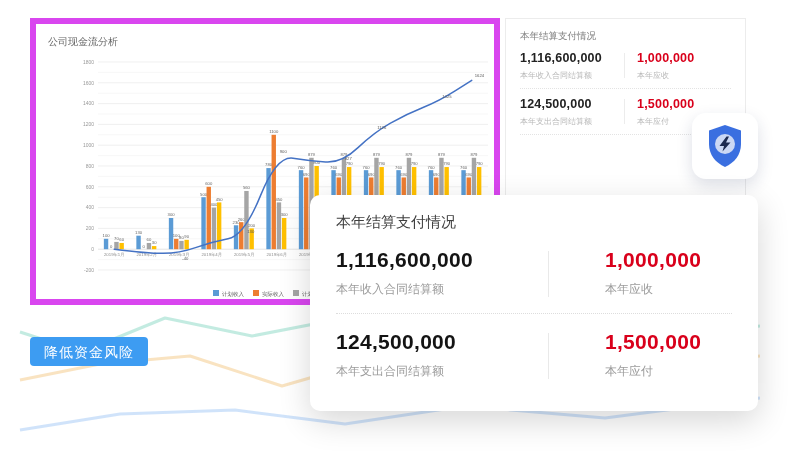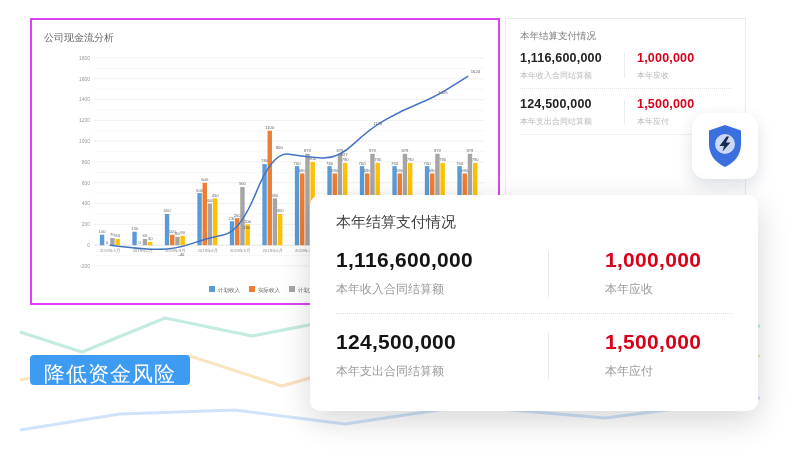--- a/index.html
+++ b/index.html
@@ -2,21 +2,21 @@
 <html style="--red: #D9001B; --accent: #3D9CF2;"><head>
 <meta charset="utf-8">
 <style>
   html,body{margin:0;padding:0}
   body{width:792px;height:459px;position:relative;overflow:hidden;background:#fff;
        font-family:"Liberation Sans","DejaVu Sans",sans-serif;-webkit-font-smoothing:antialiased}
 
   .deco{position:absolute;left:0;top:306px;z-index:0}
 
   .chart-card{position:absolute;left:30px;top:18px;width:470px;height:287px;background:#fff;
-              border:2px solid #d946ef;box-sizing:border-box;z-index:2}
+              border:6px solid #d946ef;box-sizing:border-box;z-index:2}
   .chart-title{margin:11px 0 0 12px;font-size:10px;font-weight:400;color:#666}
   #main-chart{position:absolute;left:4px;top:24px}
 
   .summary-panel{position:absolute;left:505px;top:18px;width:241px;height:203px;background:#fff;
                  border:1px solid #ececec;box-sizing:border-box;padding:11px 14px;z-index:2}
   .sp-title{font-size:9.5px;color:#808080}
   .sp-row{display:flex;align-items:flex-start;padding:8px 0 7px}
   .sp-sep{border-top:1px dotted #e3e3e3;height:0}
   .sp-col-l{width:104px}
   .sp-div{width:1px;background:#ececec;height:25px;margin:2px 10px 0 0}
@@ -35,22 +35,22 @@
   .popup-title{font-size:15px;color:#404040}
   .pp-row{display:flex;margin-top:16px}
   .pp-col-l{width:212px}
   .pp-div{width:1px;background:#e9e9e9;height:46px;margin-top:3px}
   .pp-col-r{padding-left:56px}
   .pp-val{font-size:21px;font-weight:700;color:#141414;letter-spacing:.3px}
   .pp-val.red{color:var(--red,#d9001b)}
   .pp-lab{font-size:12px;color:#9b9b9b;margin-top:9px}
   .pp-sep{border-top:1px dotted #dddddd;margin-top:15px}
 
-  .badge{position:absolute;left:30px;top:355px;background:var(--accent,#3d9cf2);color:#fff;
-         font-size:21px;line-height:1;padding:8px 14px 1px;border-radius:4px;z-index:3;
+  .badge{position:absolute;left:30px;top:337px;background:var(--accent,#3d9cf2);color:#fff;
+         font-size:14px;line-height:1;padding:8px 14px 7px;border-radius:4px;z-index:3;
          letter-spacing:1px}
 </style>
 </head>
 <body>
 
 <svg class="deco" width="760" height="153" viewBox="0 0 760 153">
   <polyline points="20,26 82,46 165,12 252,30 345,12 455,27 565,13 690,28 760,20" fill="none" stroke="#87d7c3" stroke-width="3" stroke-linejoin="round" opacity="0.5"></polyline>
   <polyline points="20,74 100,58 190,50 282,80 365,56 480,70 600,44 700,56 760,50" fill="none" stroke="#f4cc8e" stroke-width="3" stroke-linejoin="round" opacity="0.55"></polyline>
   <polyline points="20,124 120,108 235,104 345,118 465,100 605,112 760,92" fill="none" stroke="#a9ccf6" stroke-width="3" stroke-linejoin="round" opacity="0.55"></polyline>
 </svg>

